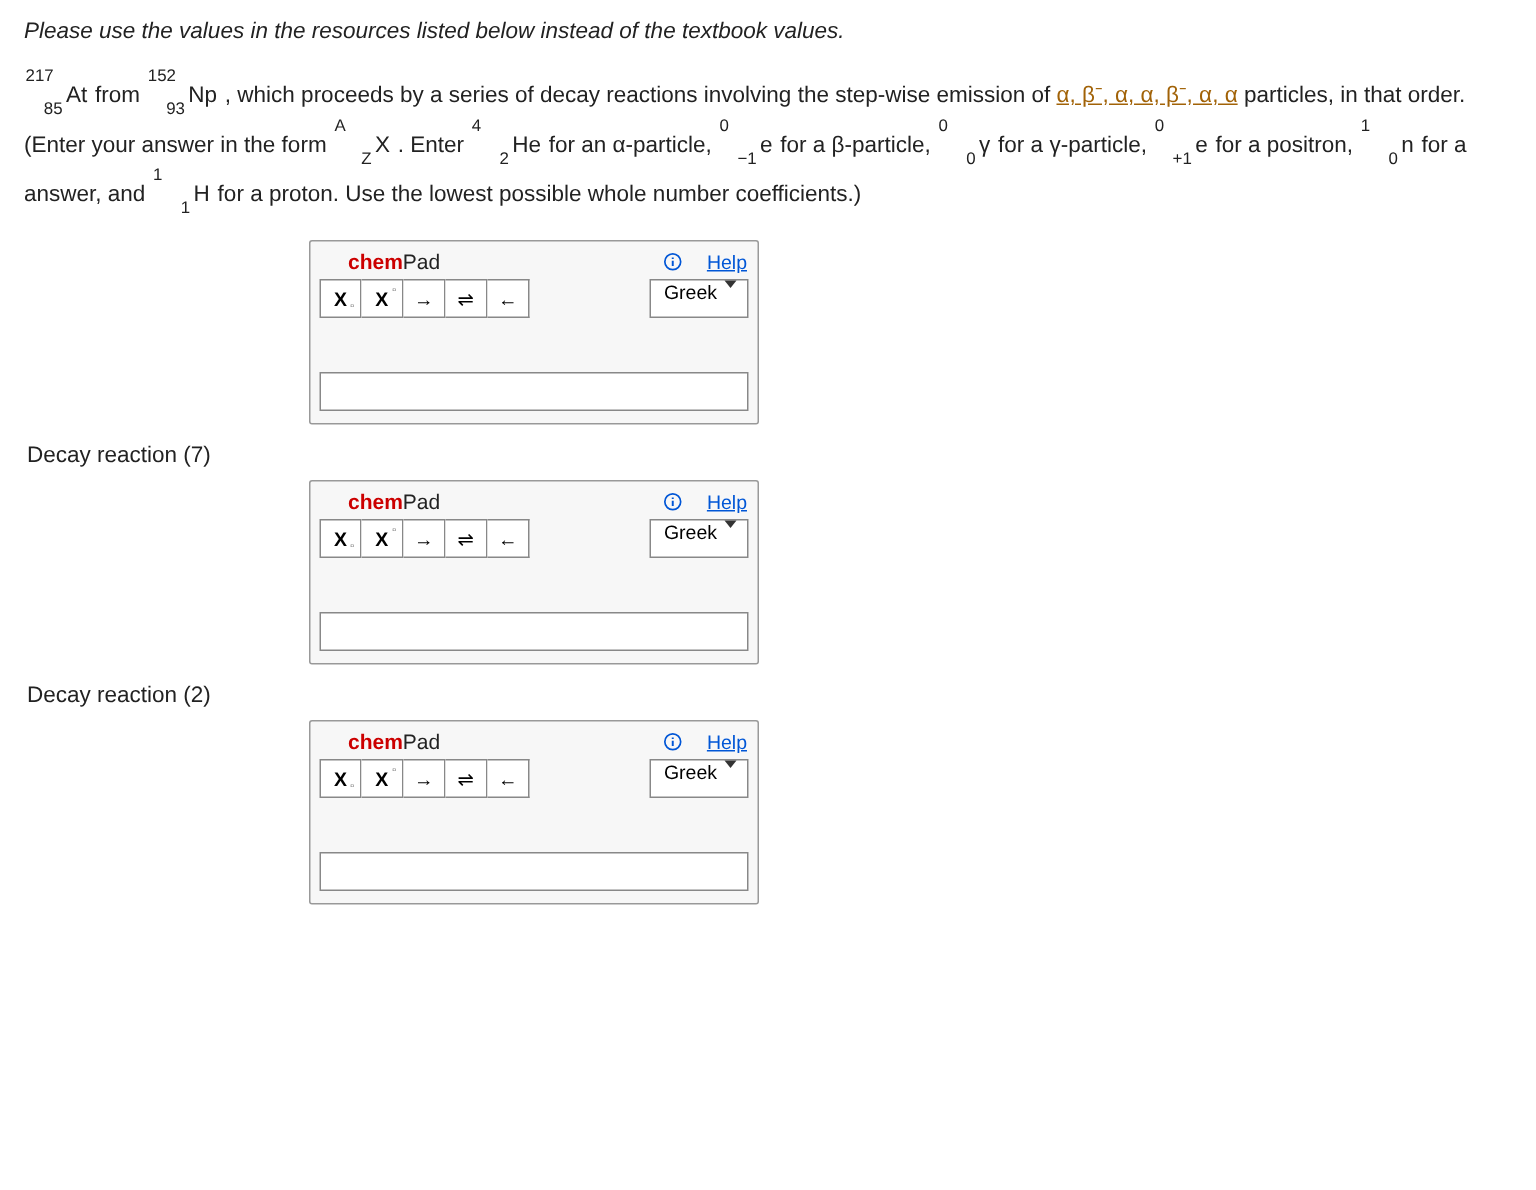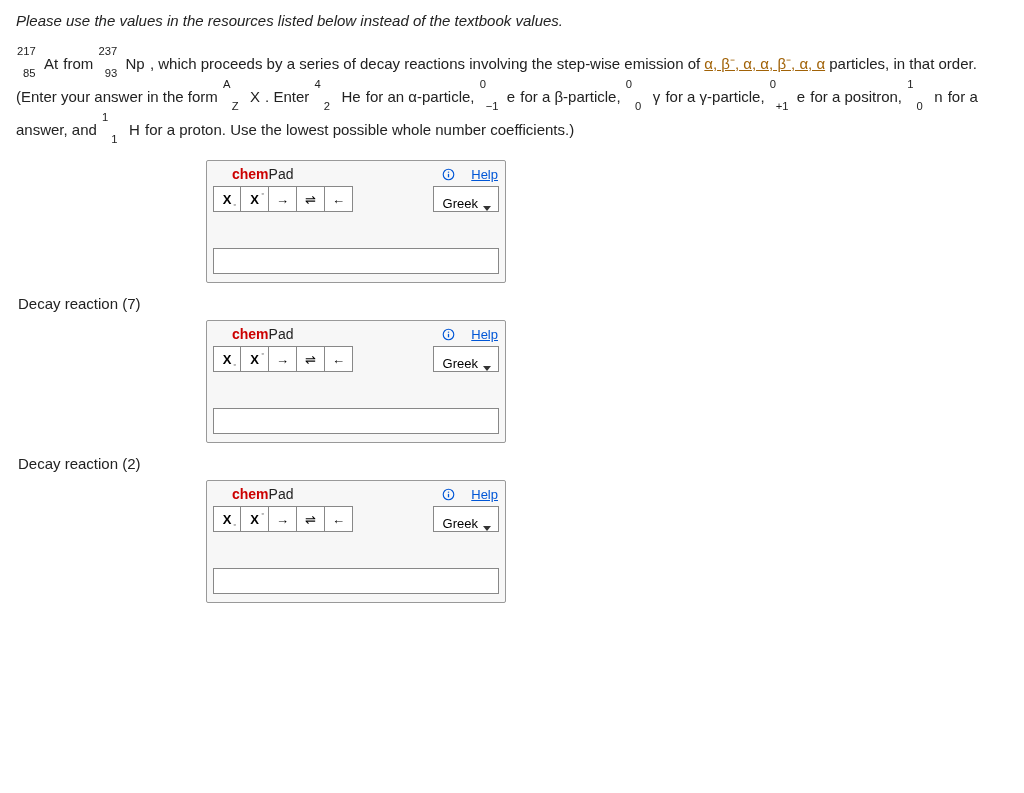--- a/index.html
+++ b/index.html
@@ -32,21 +32,21 @@
       font-size: 0.75em;
       width: 2.2em;
       text-align: left;
     }
     .nuclide .atomic {
       position: absolute;
       left: 0;
       bottom: -0.5em;
       font-size: 0.75em;
       width: 2.2em;
-      text-align: center;
+      text-align: right;
     }
     .nuclide .symbol { }
     .red { color: #a16207; text-decoration: underline; }
     .chempad-block {
       margin-left: 190px;
       width: 300px;
       border: 1px solid #999;
       border-radius: 2px;
       background: #f7f7f7;
       margin-bottom: 2px;
@@ -100,21 +100,21 @@
       position: relative;
     }
     .tool-btn + .tool-btn { border-left: none; }
     .greek-btn {
       background: #fff;
       border: 1px solid #888;
       height: 26px;
       padding: 0 7px 0 9px;
       font-size: 13px;
       display: inline-flex;
-      align-items: flex-end;
+      align-items: flex-start;
       gap: 5px;
       cursor: pointer;
     }
     .caret-down {
       display: inline-block;
       width: 0; height: 0;
       border-left: 4px solid transparent;
       border-right: 4px solid transparent;
       border-top: 5px solid #333;
     }
@@ -160,21 +160,21 @@
 <div class="instructions-note">Please use the values in the resources listed below instead of the textbook values.</div>
 
 <div class="question-text">
   <span class="nuclide">
     <span class="mass">217</span>
     <span class="atomic">85</span>
     <span class="symbol">At</span>
   </span>
   <span> from </span>
   <span class="nuclide">
-    <span class="mass">237</span>
+    <span class="mass">152</span>
     <span class="atomic">93</span>
     <span class="symbol">Np</span>
   </span>
   <span>, which proceeds by a series of decay reactions involving the step-wise emission of </span>
   <span class="red">α, β⁻, α, α, β⁻, α, α</span>
   <span> particles, in that order. (Enter your answer in the form </span>
   <span class="nuclide">
     <span class="mass">A</span>
     <span class="atomic">Z</span>
     <span class="symbol">X</span>

